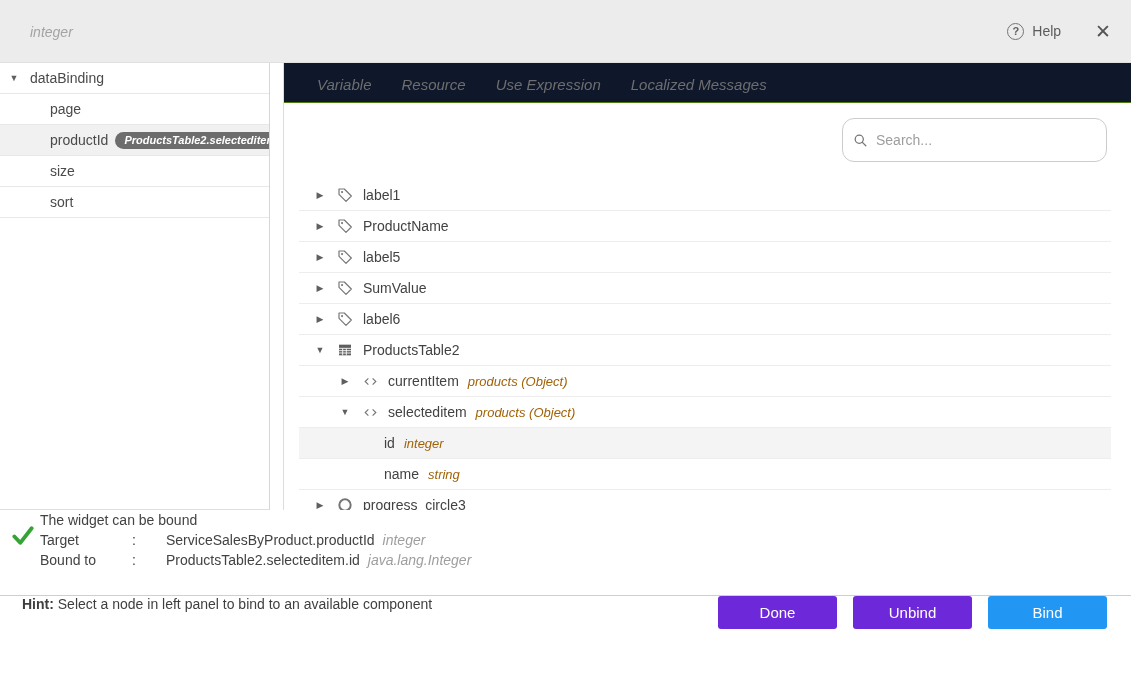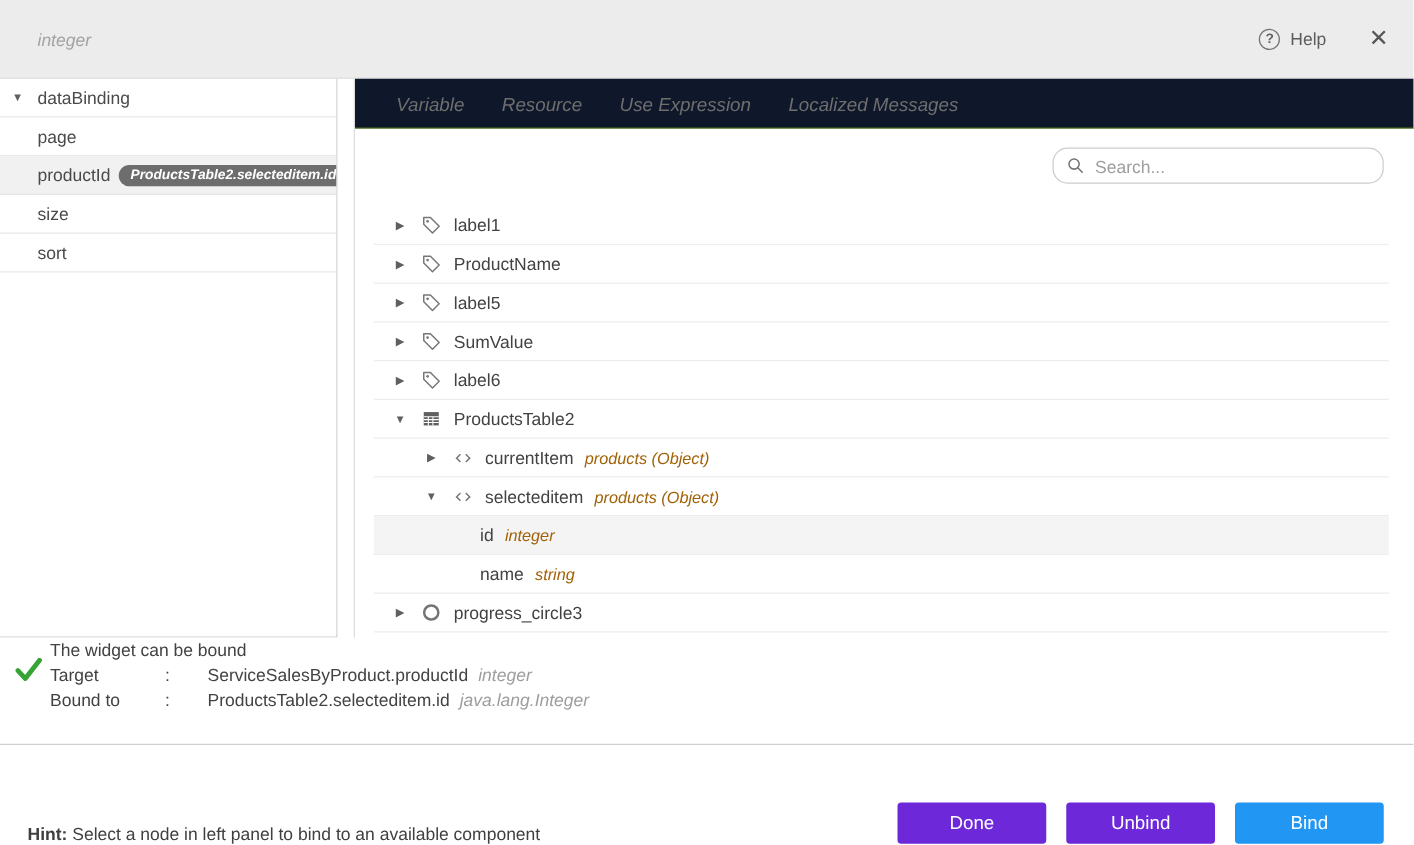--- a/index.html
+++ b/index.html
@@ -17,36 +17,36 @@
   .help-label { font-size:14px; color:#5c5c5c; }
   .close-x { font-size:19px; color:#555; margin-left:24px; cursor:pointer; line-height:1; }
 
   
   .bodyrow { display:flex; height:447px; }
 
   
   .sidebar { width:270px; border-right:1px solid #d6d6d6; border-bottom:1px solid #dedede; overflow:hidden; flex:none; }
   .s-row { height:31px; display:flex; align-items:center; border-bottom:1px solid #e8e8e8; font-size:14px; color:#4a4a4a; cursor:pointer; white-space:nowrap; }
   .s-root { padding-left:8px; }
-  .s-child { padding-left:30px; }
+  .s-child { padding-left:50px; }
   .s-selected { background:#f1f1f1; }
   .exp { width:12px; font-size:9px; color:#5f5f5f; margin-right:10px; flex:none; text-align:center; }
   .badge { background:#6d6d6d; color:#fff; font-size:11px; font-style:italic; font-weight:bold; border-radius:9px; padding:2.5px 9px; margin-left:7px; white-space:nowrap; flex:none; }
 
   .gutter { width:13px; flex:none; }
 
   
   .rpanel { flex:1; border-left:1px solid #dcdcdc; display:flex; flex-direction:column; }
   .tabstrip { height:40px; background:#0f172a; display:flex; padding-left:18px; border-bottom:1px solid #4d7c0f; flex:none;font-style:italic; }
   .tab { padding:0 15px; font-size:15px; color:#6e6e6e; display:flex; align-items:center; cursor:pointer; border-top:3px solid transparent; }
   .tab.active { background:#fff; color:#383838; border-top:3px solid #2196f3; margin-bottom:-1px; }
 
   .content { flex:1; background:#fff; overflow:hidden; }
   .searchrow { display:flex; justify-content:flex-end; margin:15px 24px 0 0; }
-  .searchbox { width:265px; height:29px; border:1px solid #cccccc; border-radius:12px; display:flex; align-items:center; padding:0 10px; background:#fff; }
+  .searchbox { width:265px; height:44px; border:1px solid #cccccc; border-radius:12px; display:flex; align-items:center; padding:0 10px; background:#fff; }
   .searchbox input { border:none; outline:none; font-size:14px; color:#424242; margin-left:8px; width:100%; font-family:"Liberation Sans", sans-serif; background:transparent; }
   .searchbox input::placeholder { color:#9e9e9e; }
 
   .tree { margin:18px 20px 0 15px; }
   .trow { height:31px; display:flex; align-items:center; border-bottom:1px solid #ededed; cursor:pointer; }
   .trow.d0 { padding-left:15px; }
   .trow.d1 { padding-left:40px; }
   .trow.d2 { padding-left:85px; }
   .trow.sel { background:#f4f4f4; }
   .ticon { width:18px; height:18px; margin-right:9px; flex:none; display:flex; align-items:center; justify-content:center; }
@@ -57,21 +57,21 @@
   .status { height:85px; position:relative; padding:0 0 0 40px; }
   .check-wrap { position:absolute; left:12px; top:16px; }
   .st-msg { font-size:14px; color:#424242; line-height:20px; }
   .st-grid { display:grid; grid-template-columns:92px 34px auto; font-size:14px; line-height:20px; }
   .st-label { color:#424242; }
   .st-colon { color:#424242; }
   .st-val { color:#424242; }
   .st-type { color:#9e9e9e; font-style:italic; margin-left:8px; }
 
   
-  .footer { height:80px; border-top:1px solid #cfcfcf; display:flex; align-items:flex-end; padding:0 24px 0 22px; background:#fff; }
+  .footer { height:80px; border-top:1px solid #cfcfcf; display:flex; align-items:flex-start; padding:0 24px 0 22px; background:#fff; }
   .hint { font-size:14px; color:#3f3f3f; }
   .hint b { font-weight:bold; }
   .btns { margin-left:auto; display:flex; gap:16px; }
   .btn { width:119px; height:33px; border:none; border-radius:3px; color:#fff; font-size:15px; font-family:"Liberation Sans", sans-serif; cursor:pointer; }
   .btn.gray { background:#6d28d9; }
   .btn.blue { background:#2196f3; }
 
   svg { display:block; }
 </style>
 </head>

